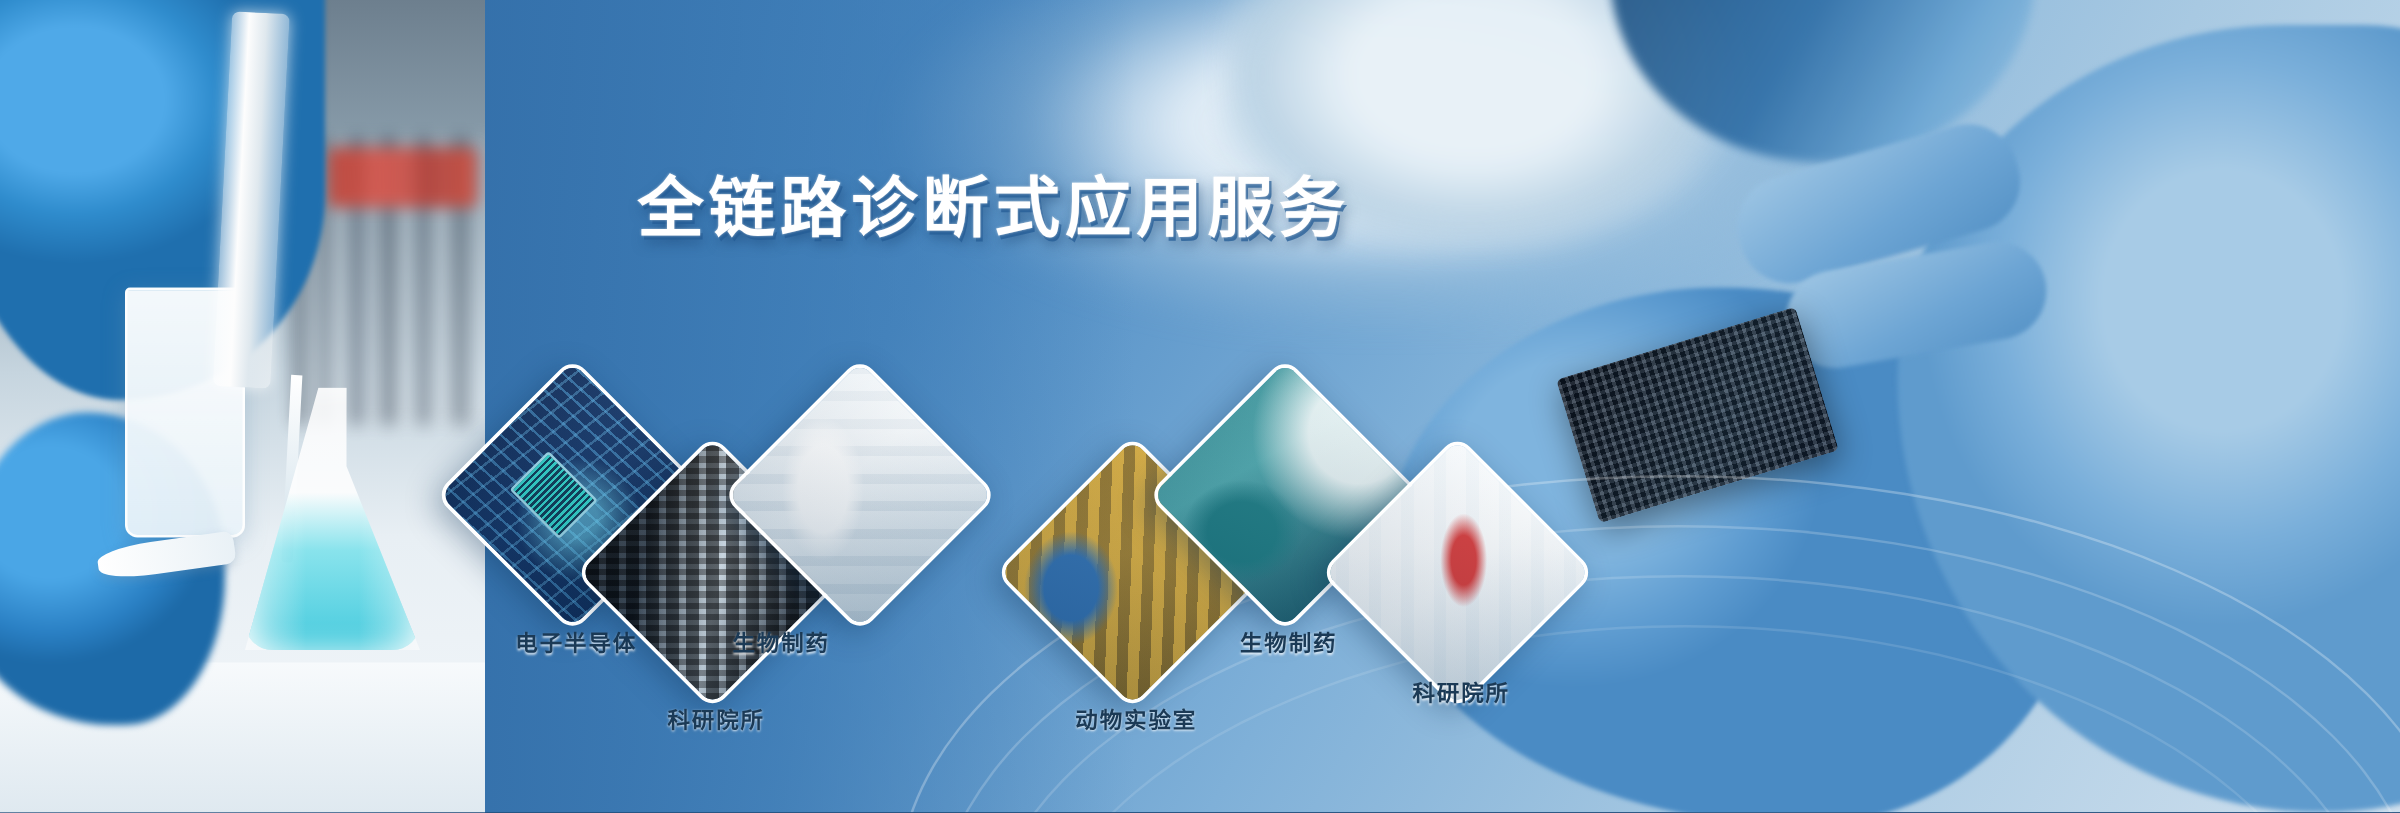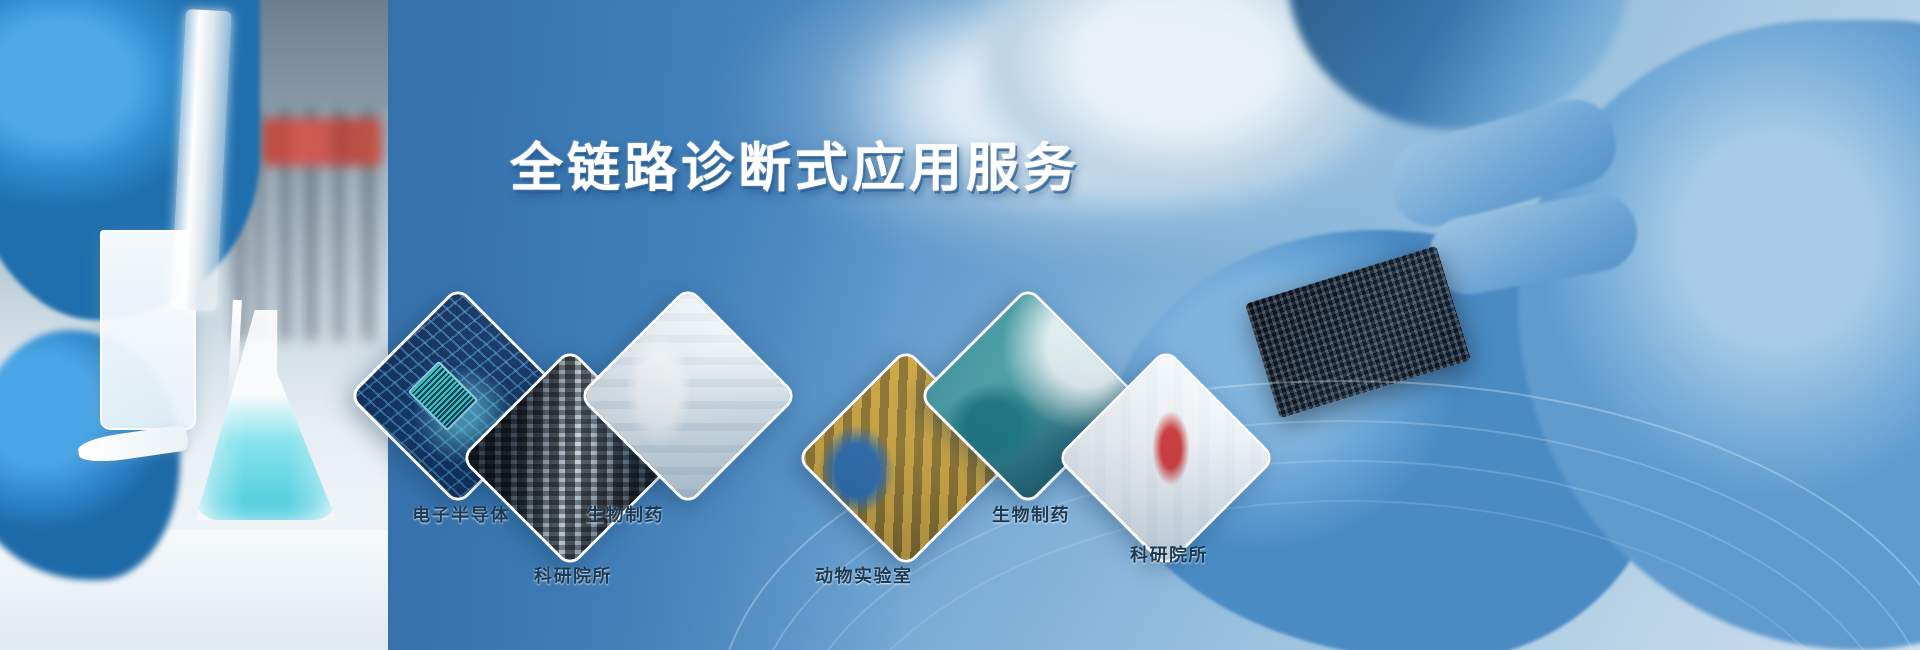--- a/index.html
+++ b/index.html
@@ -339,21 +339,21 @@
     <div class="card" style="left:222px; top:318px;">
       <div class="inner fill-pharma"></div>
       <div class="veil"></div>
     </div>
     <div class="card-label" style="left:198px; top:500px; width:210px; text-align:left;">生物制药</div>
 
     <div class="card" style="left:440px; top:380px;">
       <div class="inner fill-animal"></div>
       <div class="veil"></div>
     </div>
-    <div class="card-label" style="left:427px; top:561px; width:210px; font-family:Liberation Mono, monospace;">动物实验室</div>
+    <div class="card-label" style="left:416px; top:561px; width:210px; text-align:center;font-family:Liberation Mono, monospace;">动物实验室</div>
 
     <div class="card" style="left:562px; top:318px;">
       <div class="inner fill-medical"></div>
       <div class="veil"></div>
     </div>
     <div class="card-label" style="left:538px; top:500px; width:210px; text-align:center;">生物制药</div>
 
     <div class="card" style="left:700px; top:380px;">
       <div class="inner fill-research"></div>
       <div class="veil"></div>

